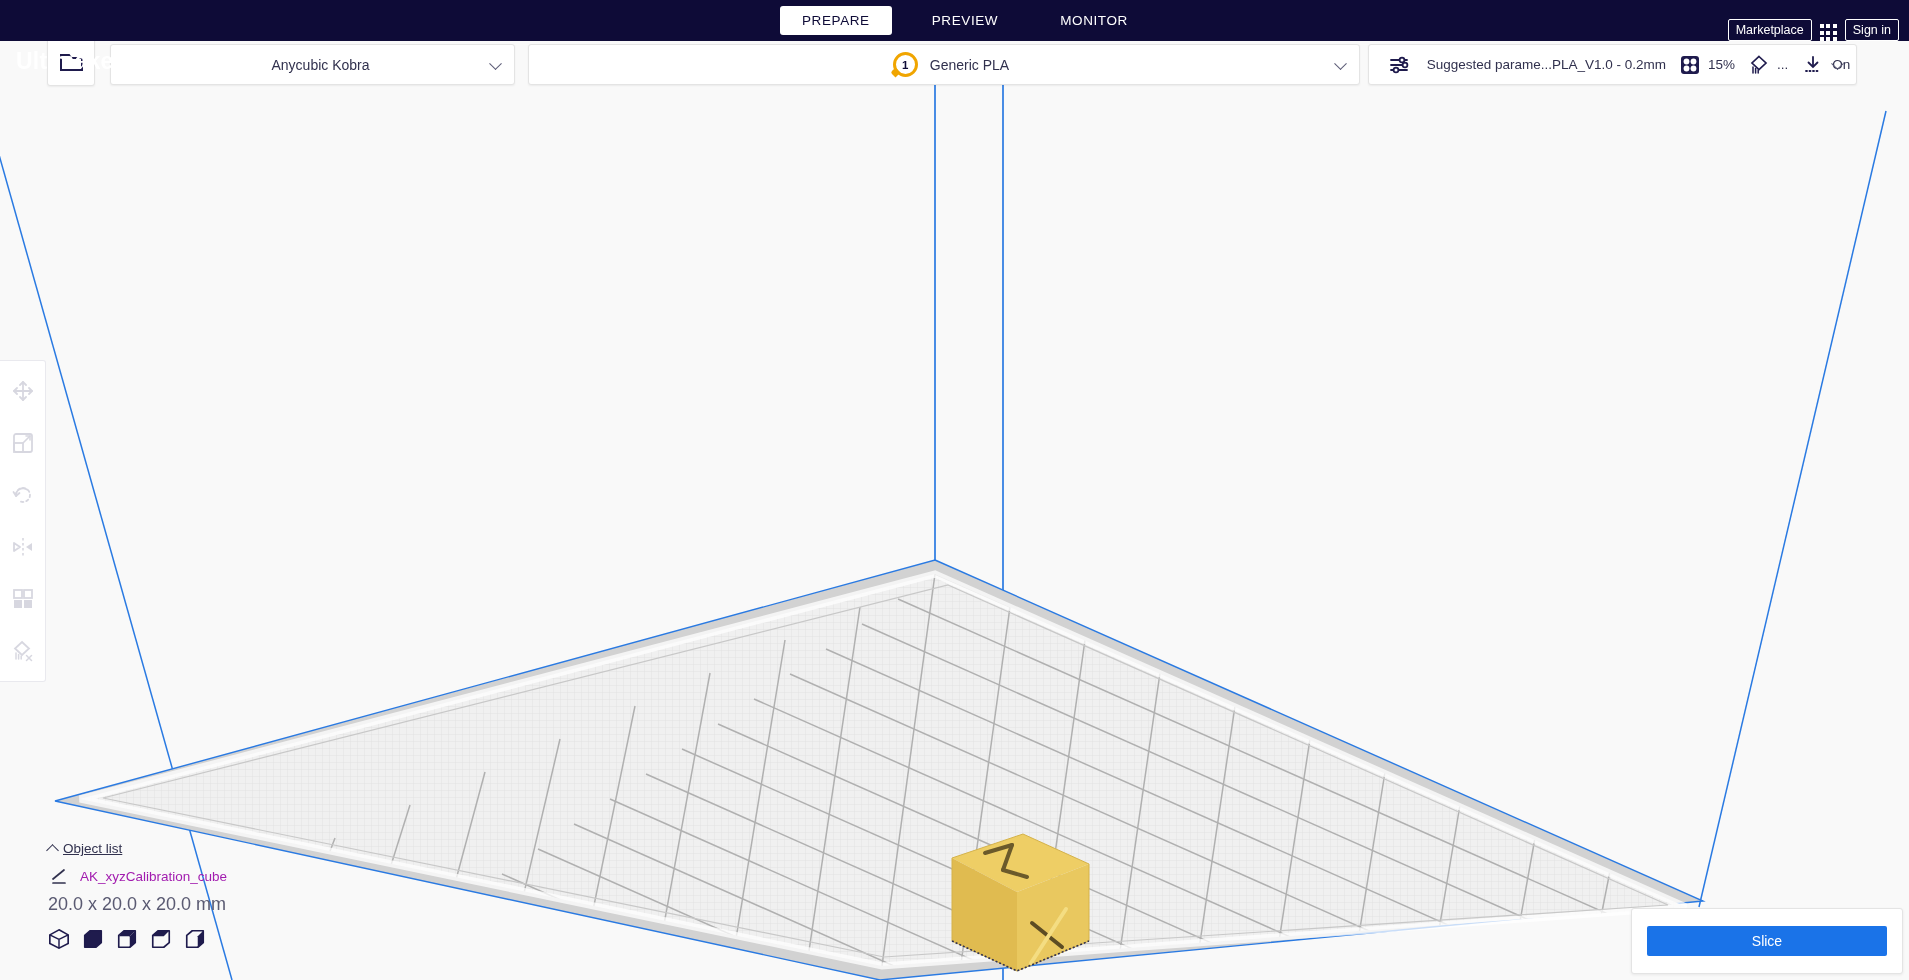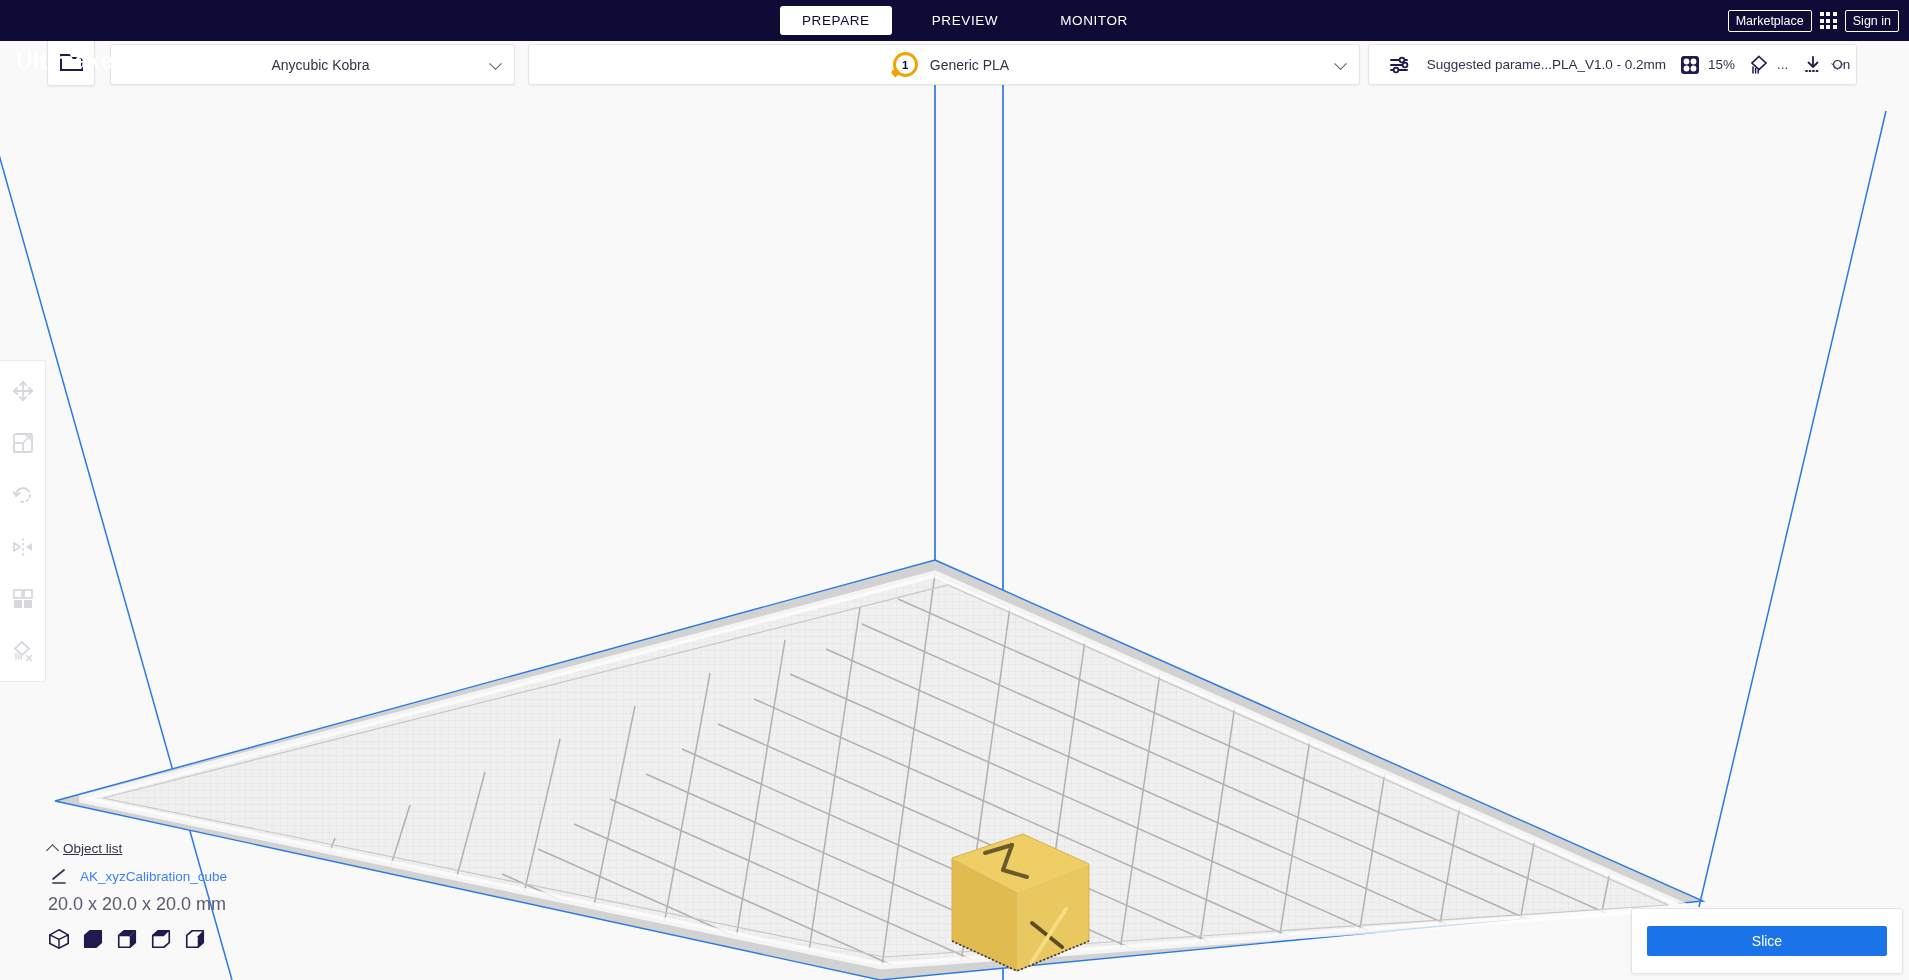--- a/index.html
+++ b/index.html
@@ -37,21 +37,21 @@
     font-size: 13.5px; letter-spacing: .6px;
     color: #ffffff; background: transparent;
     border: none; border-radius: 3px; cursor: pointer;
     white-space: nowrap;
   }
   .tab.active { background: #ffffff; color: #0e0b37; }
   .tab-gap { width: 18px; }
 
   #header-right {
     position: absolute; right: 10px; top: 0;
-    height: 41px; display: flex; align-items: center; gap: 8px; margin-left: 35px;
+    height: 41px; display: flex; align-items: flex-end; gap: 8px; margin-left: 35px;
   }
   .hdr-btn {
     display: flex; align-items: center; justify-content: center;
     height: 22px; padding: 0 7px;
     border: 1px solid #ffffff; border-radius: 2px;
     background: transparent; color: #ffffff;
     font-size: 12.5px; cursor: pointer; white-space: nowrap;
   }
   #grid-dots {
     display: grid; grid-template-columns: repeat(3, 4px);
@@ -172,21 +172,21 @@
     text-decoration: underline;
   }
   .chev-up {
     width: 9px; height: 9px;
     border-left: 1.6px solid #31314e;
     border-top: 1.6px solid #31314e;
     transform: rotate(45deg); margin-top: 3px;
   }
   #obj-row {
     display: flex; align-items: center; gap: 11px;
-    font-size: 13.5px; color: #3b82f6; cursor: pointer;
+    font-size: 13.5px; color: #a21caf; cursor: pointer;
     margin-bottom: 8px; margin-left: 2px;
   }
   #obj-dims {
     font-size: 18px; color: #5a5a72; margin-bottom: 13px;
   }
   #view-cubes { display: flex; align-items: center; gap: 12px; }
   .view-cube { cursor: pointer; display: block; }
 
   
   #slice-panel {

